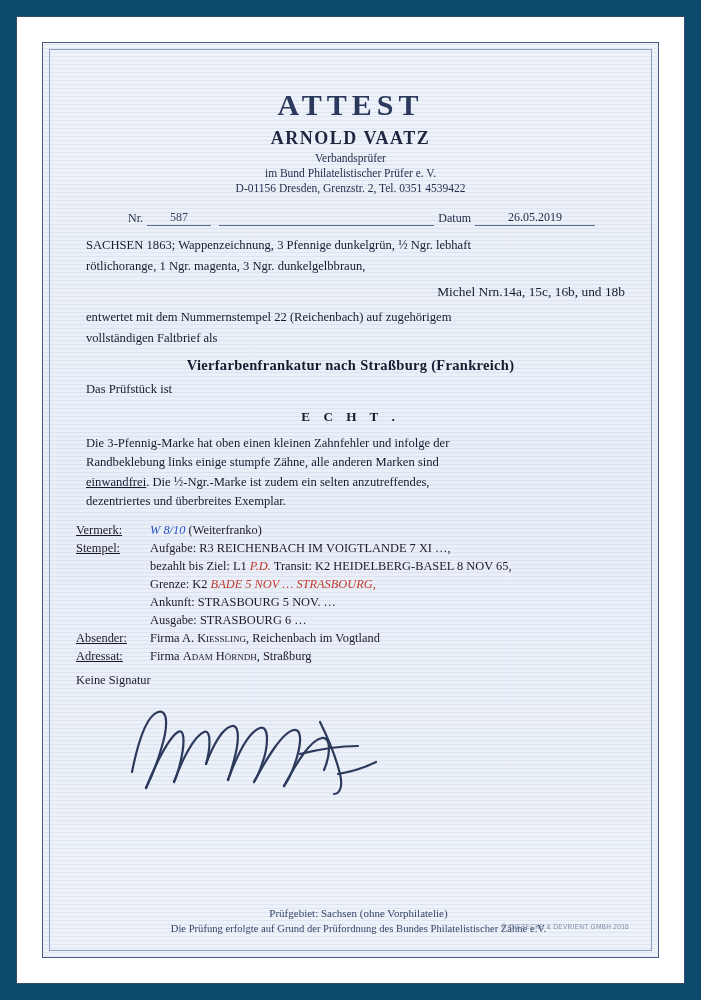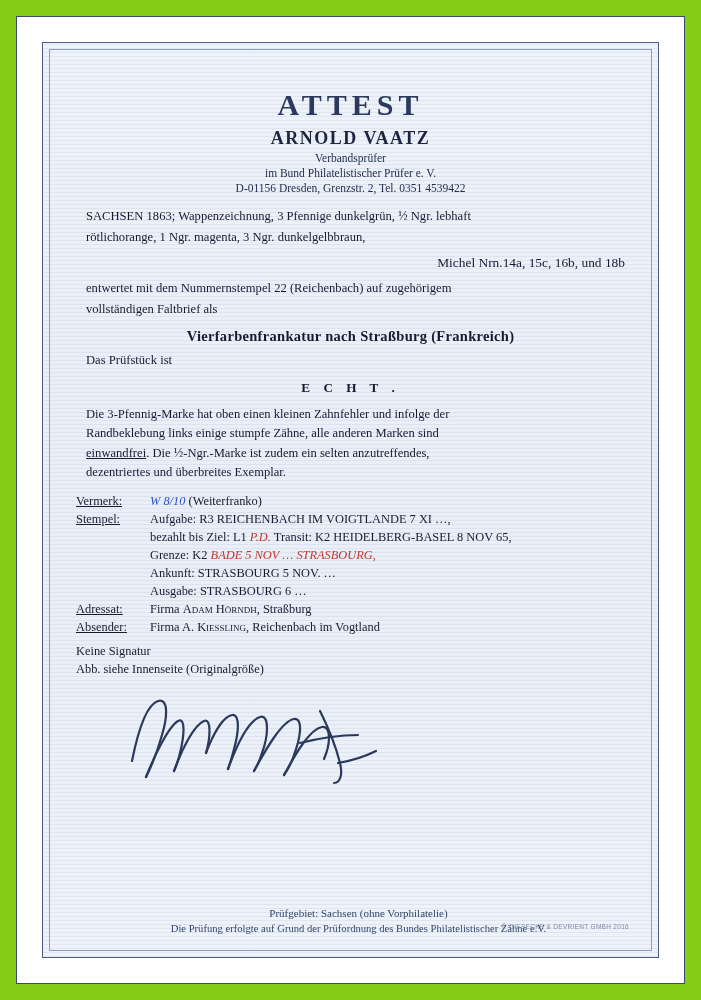--- a/index.html
+++ b/index.html
@@ -6,21 +6,21 @@
   body{
     width:701px;height:1000px;
     background:#ffffff;
     font-family:"Liberation Serif", serif;
     color:#1a1a2e;
   }
   .page{
     position:relative;
     width:701px;height:1000px;
     box-sizing:border-box;
-    background:#84cc16;
+    background:#0c4a6e;
     padding:14px;
   }
   .outer-frame{
     position:absolute;
     left:16px;top:16px;right:16px;bottom:16px;
     border:1.5px solid #3a4a6b;
     background:#ffffff;
   }
   .cert{
     position:absolute;
@@ -166,20 +166,27 @@
 
   <div class="cert">
     <div class="cert-inner">
 
       <div class="title">ATTEST</div>
       <div class="expert-name">ARNOLD VAATZ</div>
       <div class="expert-sub">Verbandsprüfer</div>
       <div class="expert-sub">im Bund Philatelistischer Prüfer e. V.</div>
       <div class="expert-sub">D-01156 Dresden, Grenzstr. 2, Tel. 0351 4539422</div>
 
+      <div class="nrline">
+        <span class="lbl">Nr.</span>
+        <span class="fill small">587</span>
+        <span class="fill">&nbsp;</span>
+        <span class="lbl">Datum</span>
+        <span class="fill date">26.05.2019</span>
+      </div>
 
       <div class="body">
         <div class="p indent">SACHSEN 1863; Wappenzeichnung, 3 Pfennige dunkelgrün, ½ Ngr. lebhaft</div>
         <div class="p indent">rötlichorange, 1 Ngr. magenta, 3 Ngr. dunkelgelbbraun,</div>
 
         <div class="michel">Michel Nrn.14a, 15c, 16b, und 18b</div>
 
         <div class="p indent">entwertet mit dem Nummernstempel 22 (Reichenbach) auf zugehörigem</div>
         <div class="p indent">vollständigen Faltbrief  als</div>
 
@@ -206,31 +213,30 @@
           <span class="dval">
             <div>Aufgabe: R3 REICHENBACH IM VOIGTLANDE 7 XI …,</div>
             <div><span>bezahlt bis Ziel: L1 </span><span class="red-i">P.D.</span><span> Transit: K2 HEIDELBERG-BASEL 8 NOV 65,</span></div>
             <div><span>Grenze: K2 </span><span class="red-i">BADE 5 NOV … STRASBOURG,</span></div>
             <div>Ankunft: STRASBOURG 5 NOV. …</div>
             <div>Ausgabe: STRASBOURG 6 …</div>
           </span>
         </div>
 
         <div class="drow">
+          <span class="dlabel">Absender:</span>
+          <span class="dval"><span>Firma A. </span><span class="sc">Kiessling</span><span>, Reichenbach im Vogtland</span></span>
+        </div>
+
+        <div class="drow">
           <span class="dlabel">Adressat:</span>
           <span class="dval"><span>Firma </span><span class="sc">Adam Hörndh</span><span>, Straßburg</span></span>
         </div>
 
-        <div class="drow">
-          <span class="dlabel">Absender:</span>
-          <span class="dval"><span>Firma A. </span><span class="sc">Kiessling</span><span>, Reichenbach im Vogtland</span></span>
-        </div>
-
         <div class="tail">Keine Signatur</div>
-        <div style="font-size:12.4px;line-height:1.45;">Abb. siehe Innenseite (Originalgröße)</div>
       </div>
 
       <div class="signature">
         <svg width="260" height="100" viewBox="0 0 260 100" fill="none" xmlns="http://www.w3.org/2000/svg">
           <g stroke="#2b3a5c" stroke-width="2.2" fill="none" stroke-linecap="round" stroke-linejoin="round">
             <path d="M8 70 C 14 40, 22 14, 34 10 C 44 7, 44 24, 38 44 C 33 62, 26 78, 22 86"></path>
             <path d="M22 86 C 30 66, 44 36, 54 30 C 62 26, 60 46, 56 62 C 53 74, 50 80, 50 80"></path>
             <path d="M50 80 C 58 58, 70 34, 80 30 C 88 27, 86 48, 82 62"></path>
             <path d="M82 62 C 88 46, 98 26, 108 24 C 117 23, 114 44, 110 58 C 107 70, 104 78, 104 78"></path>
             <path d="M104 78 C 112 56, 124 30, 136 26 C 146 23, 144 46, 138 62 C 134 74, 130 80, 130 80"></path>

